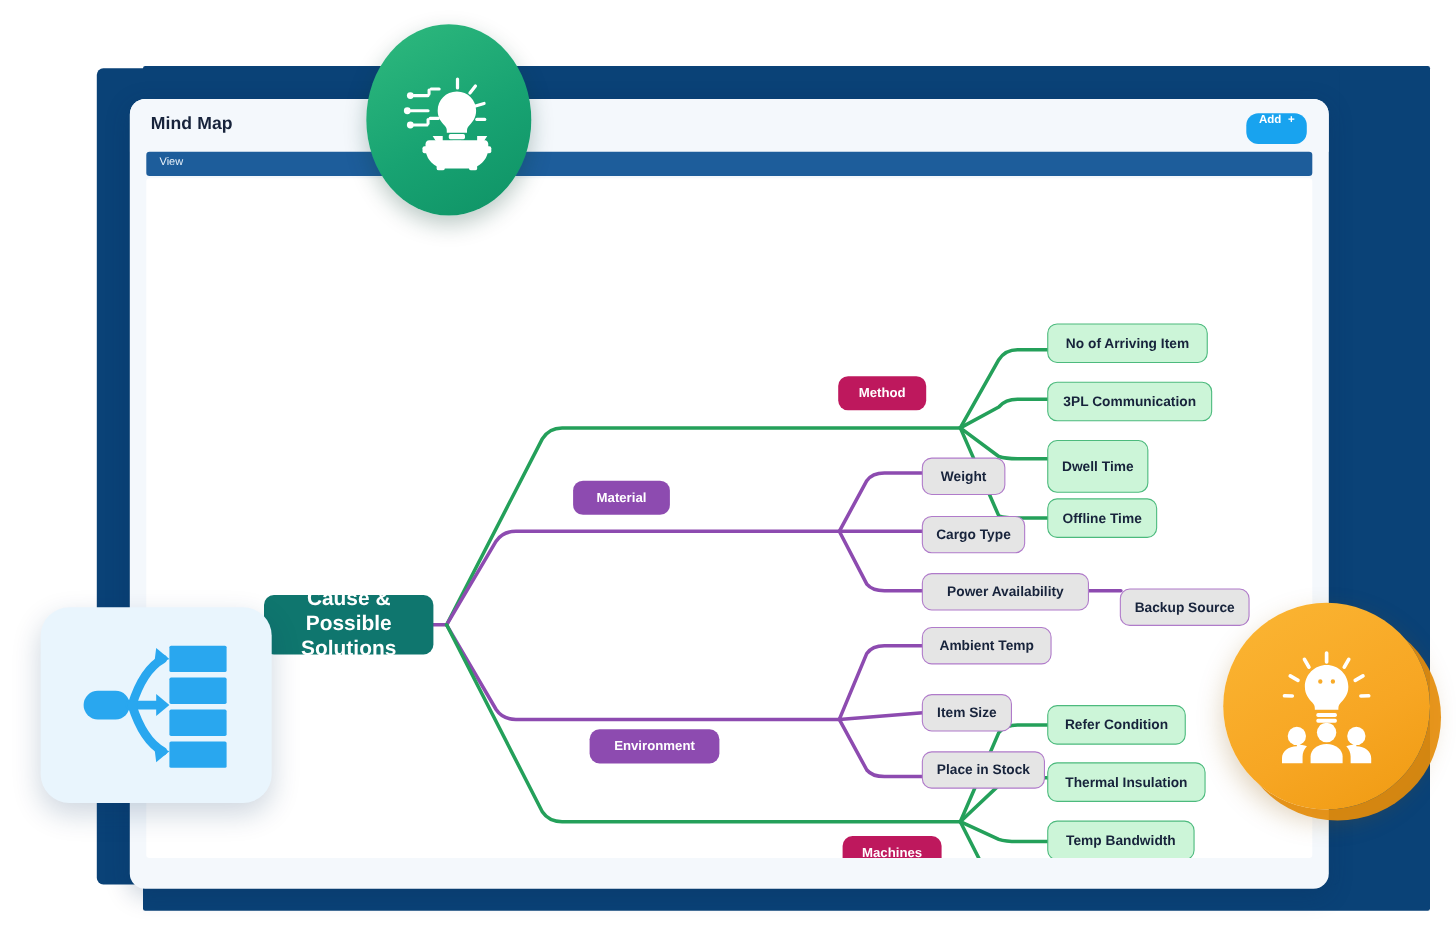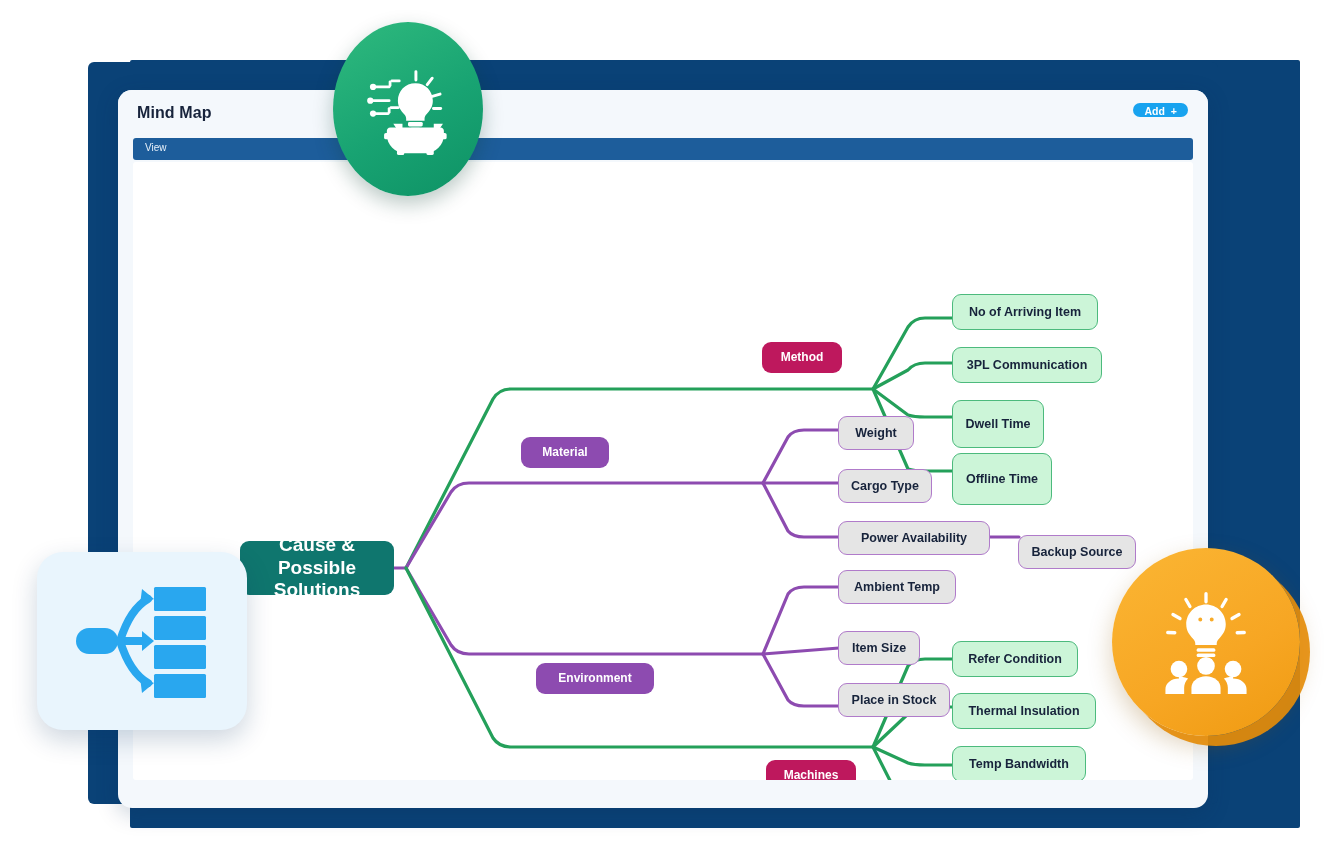--- a/index.html
+++ b/index.html
@@ -27,25 +27,25 @@
   }
   #app-header{
     position:relative;height:48px;background:#f4f8fc;
   }
   #app-title{
     position:absolute;left:19px;top:14px;
     font-size:16px;font-weight:bold;color:#17233b;letter-spacing:.1px;
   }
   #add-button{
     position:absolute;right:20px;top:13px;
-    height:14px;padding:0 11px;
+    height:28px;padding:0 11px;
     background:#18a3ef;border:none;border-radius:11px;
     color:#ffffff;font-size:10.5px;font-weight:bold;
     font-family:"Liberation Sans", sans-serif;
-    display:flex;align-items:flex-end;gap:6px;cursor:pointer;
+    display:flex;align-items:flex-start;gap:6px;cursor:pointer;
   }
   #menubar{
     position:absolute;left:15px;top:48px;width:1060px;height:22px;
     background:#1d5d9b;border-radius:3px;
   }
   #menu-view{
     position:absolute;left:12px;top:4px;
     font-size:10px;color:#e8f1fa;cursor:pointer;
   }
   #canvas{
@@ -159,21 +159,21 @@
         <path d="M 740 585 L 775 654 Q 781 657 792 657 L 820 657" stroke="#24a05a"></path>
       </g>
     </svg>
 
     <div class="node root" style="left:107px;top:379px;width:154px;height:54px;">Cause &amp; Possible Solutions</div>
 
     <div class="node branch-green" style="left:629px;top:180px;width:80px;height:31px;">Method</div>
     <div class="node leaf-green" style="left:819px;top:132px;width:146px;height:36px;">No of Arriving Item</div>
     <div class="node leaf-green" style="left:819px;top:185px;width:150px;height:36px;">3PL Communication</div>
     <div class="node leaf-green" style="left:819px;top:238px;width:92px;height:48px;">Dwell Time</div>
-    <div class="node leaf-green" style="left:819px;top:291px;width:100px;height:52px;text-align:center;">Offline Time</div>
+    <div class="node leaf-green" style="left:819px;top:291px;width:100px;height:36px;text-align:center;">Offline Time</div>
 
     <div class="node branch-purple" style="left:388px;top:275px;width:88px;height:31px;">Material</div>
     <div class="node leaf-purple" style="left:705px;top:254px;width:76px;height:34px;">Weight</div>
     <div class="node leaf-purple" style="left:705px;top:307px;width:94px;height:34px;">Cargo Type</div>
     <div class="node leaf-purple" style="left:705px;top:359px;width:152px;height:34px;">Power Availability</div>
     <div class="node leaf-purple" style="left:885px;top:359px;width:118px;height:34px;margin-top:14px;">Backup Source</div>
 
     <div class="node branch-purple" style="left:403px;top:501px;width:118px;height:31px;">Environment</div>
     <div class="node leaf-purple" style="left:705px;top:408px;width:118px;height:34px;">Ambient Temp</div>
     <div class="node leaf-purple" style="left:705px;top:469px;width:82px;height:34px;">Item Size</div>

